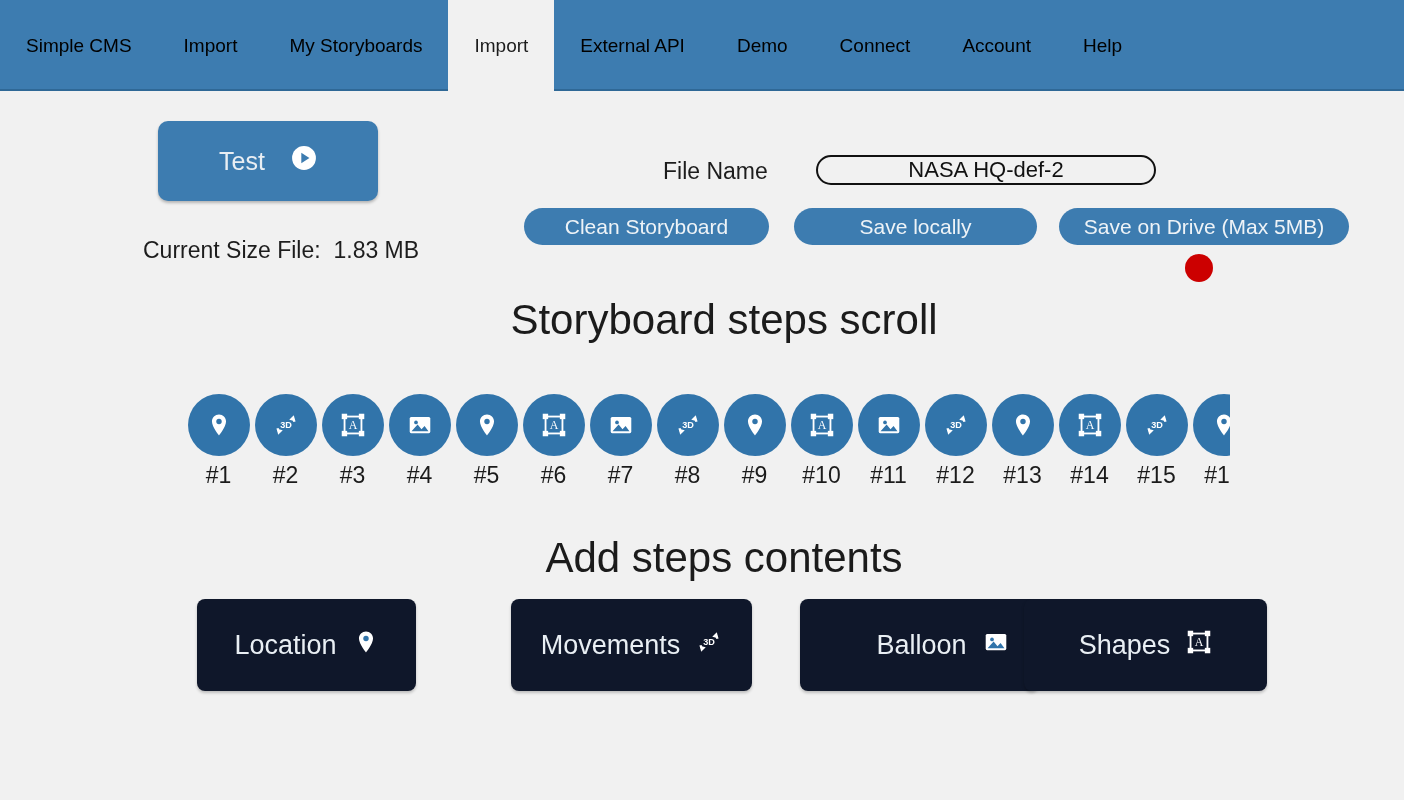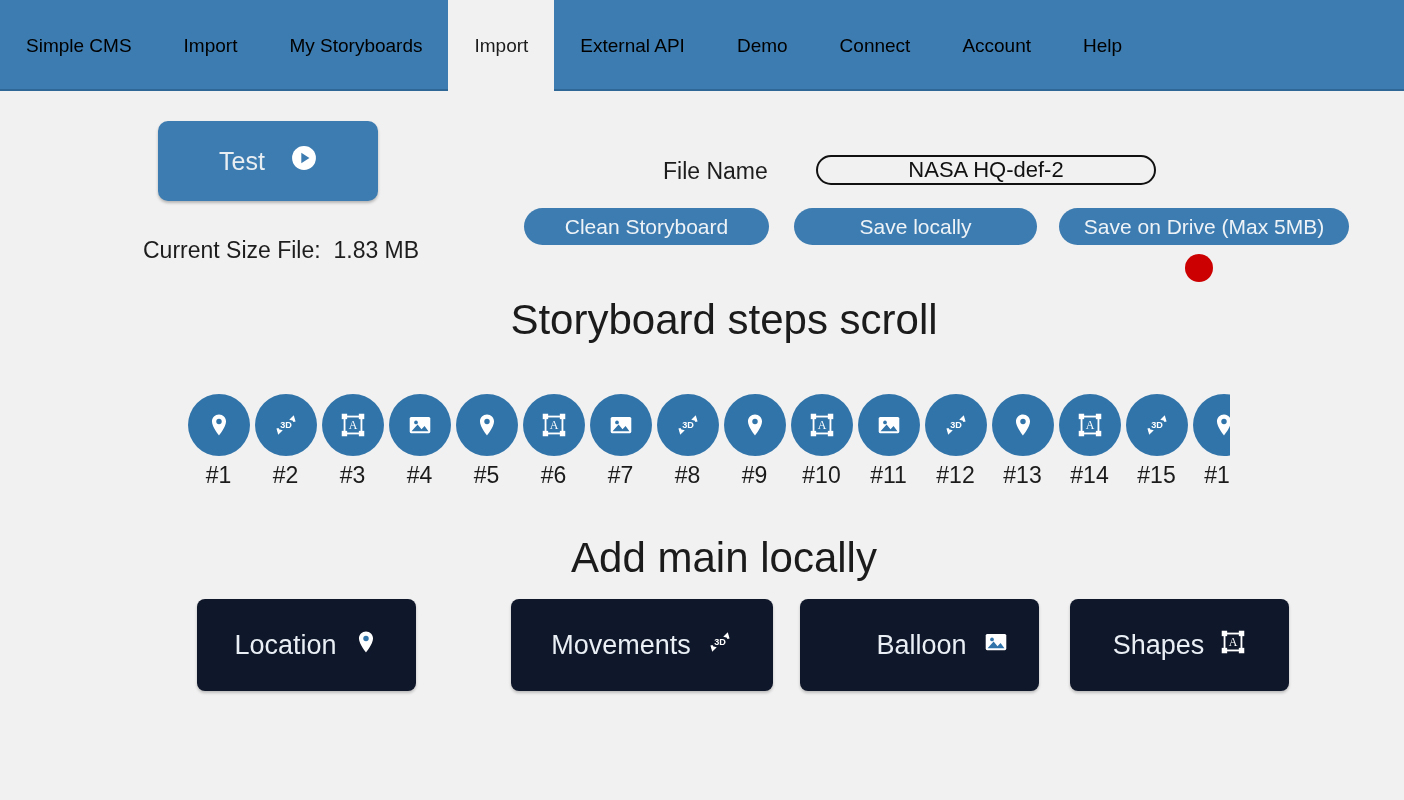--- a/index.html
+++ b/index.html
@@ -189,23 +189,23 @@
     font-size: 27px;
     font-family: "Liberation Sans", sans-serif;
     display: flex;
     align-items: center;
     justify-content: center;
     gap: 16px;
     cursor: pointer;
     box-shadow: 0 2px 3px rgba(0,0,0,.22);
   }
   #cb-0 { left: 197px;  width: 219px; }
-  #cb-1 { left: 511px;  width: 262px; }
+  #cb-1 { left: 511px;  width: 241px; }
   #cb-2 { left: 800px;  width: 239px; padding-left: 46px; }
-  #cb-3 { left: 1070px; width: 219px; }
+  #cb-3 { left: 1024px; width: 243px; }
 
   .ico { display: block; }
 </style>
 </head>
 <body>
 
 <div id="nav">
     <div class="nav-item">Simple CMS</div>
     <div class="nav-item">Import</div>
     <div class="nav-item">My Storyboards</div>
@@ -414,21 +414,21 @@
             <svg width="26" height="26" viewBox="0 0 24 24">
               <path d="M12 2.2c-3.6 0-6.5 2.9-6.5 6.5 0 4.9 6.5 12.9 6.5 12.9s6.5-8 6.5-12.9c0-3.6-2.9-6.5-6.5-6.5z" fill="#ffffff"></path>
               <circle cx="12" cy="8.7" r="2.5" fill="#3174aa"></circle>
             </svg>
           </div>
           <div class="step-label">#16</div>
         </div>
       </div>
   </div>
 
-  <div class="heading" id="heading-contents">Add main locally</div>
+  <div class="heading" id="heading-contents">Add steps contents</div>
 
   <button class="content-btn" id="cb-0">
       <span>Location</span>
       <span class="ico"><svg width="26" height="26" viewBox="0 0 24 24">
           <path d="M12 2.2c-3.6 0-6.5 2.9-6.5 6.5 0 4.9 6.5 12.9 6.5 12.9s6.5-8 6.5-12.9c0-3.6-2.9-6.5-6.5-6.5z" fill="#ffffff"></path>
           <circle cx="12" cy="8.7" r="2.5" fill="#3174aa"></circle>
         </svg></span>
     </button>
   <button class="content-btn" id="cb-1">
       <span>Movements</span>

